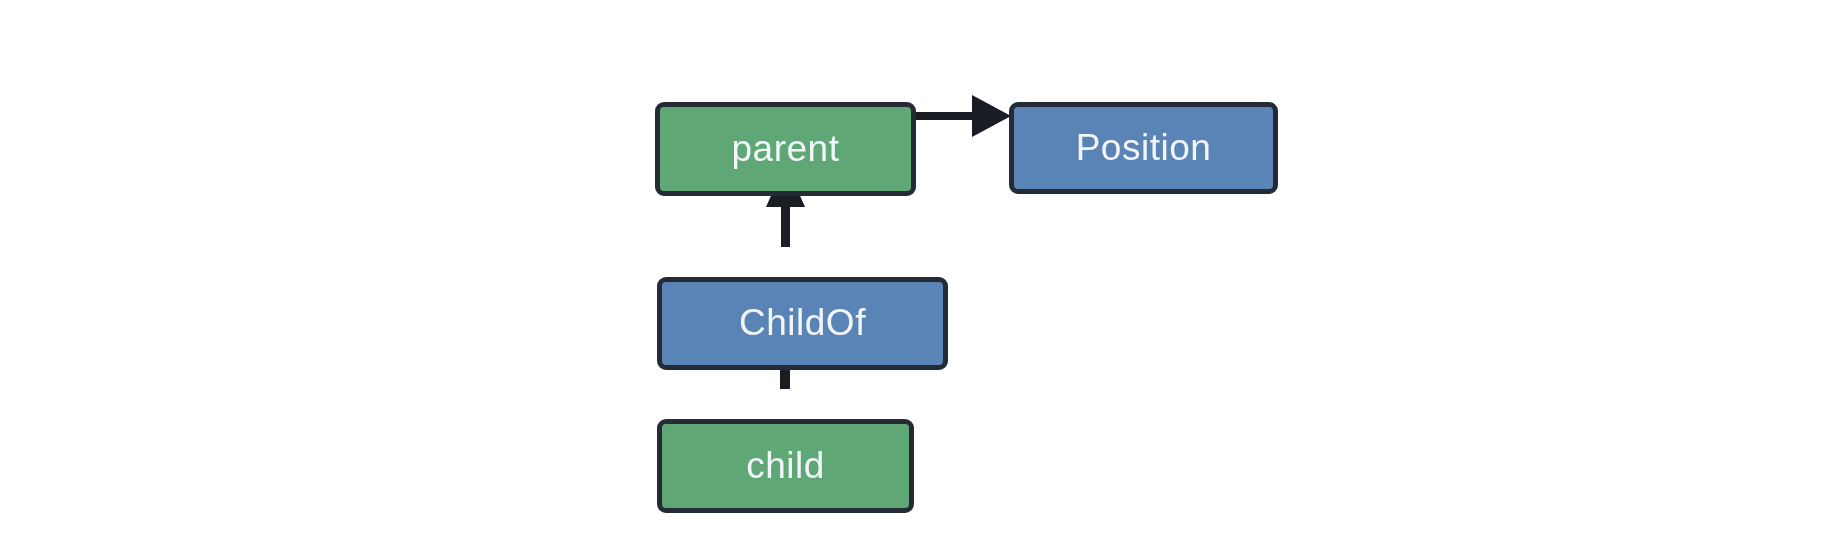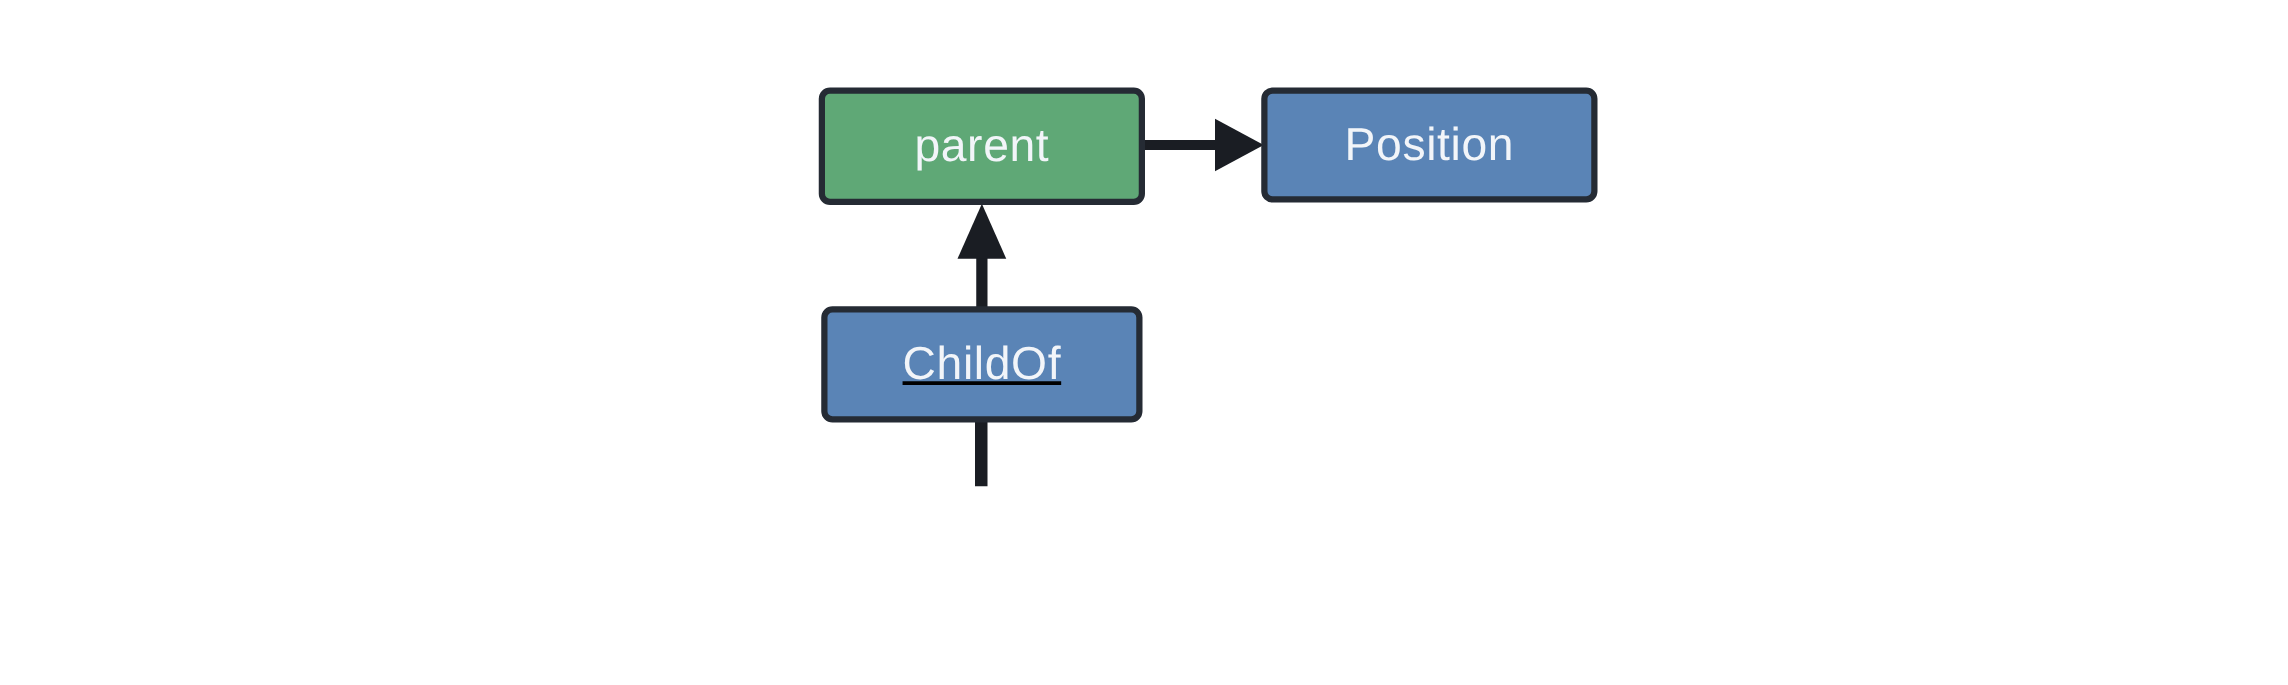--- a/index.html
+++ b/index.html
@@ -25,34 +25,35 @@
   }
   .node {
     position: absolute;
     box-sizing: border-box;
     border: 5px solid var(--border, #252b34);
     border-radius: 9px;
     display: flex;
     align-items: center;
     justify-content: center;
     z-index: 2;
+    margin-top: 32px;
   }
   .node .label {
     color: var(--text, #f2f5f9);
     font-size: 37px;
     line-height: 1;
     letter-spacing: 0.5px;
     padding-bottom: 2px;
   }
   .node.green { background: var(--entity_fill, #5fa876); }
   .node.blue  { background: var(--component_fill, #5a84b6); }
 
   .node-parent   { left: 655px; top: 70px;  width: 261px; height: 94px; }
   .node-position { left: 1009px; top: 70px; width: 269px; height: 92px; }
-  .node-childof  { left: 657px; top: 245px; width: 257px; height: 93px; text-decoration: underline; }
+  .node-childof  { left: 657px; top: 245px; width: 291px; height: 93px; }
   .node-child    { left: 657px; top: 387px; width: 257px; height: 94px; }
 </style>
 </head>
 <body>
 
 <div class="canvas">
 
   <svg class="edges-layer" viewBox="0 0 1830 548" xmlns="http://www.w3.org/2000/svg" aria-hidden="true">
 
     <g fill="#1a1d23">
@@ -75,14 +76,17 @@
   </div>
 
   <div class="node blue node-position">
     <span class="label">Position</span>
   </div>
 
   <div class="node blue node-childof">
     <span class="label">ChildOf</span>
   </div>
 
+  <div class="node green node-child">
+    <span class="label">child</span>
+  </div>
 
 </div>
 
 </body></html>

